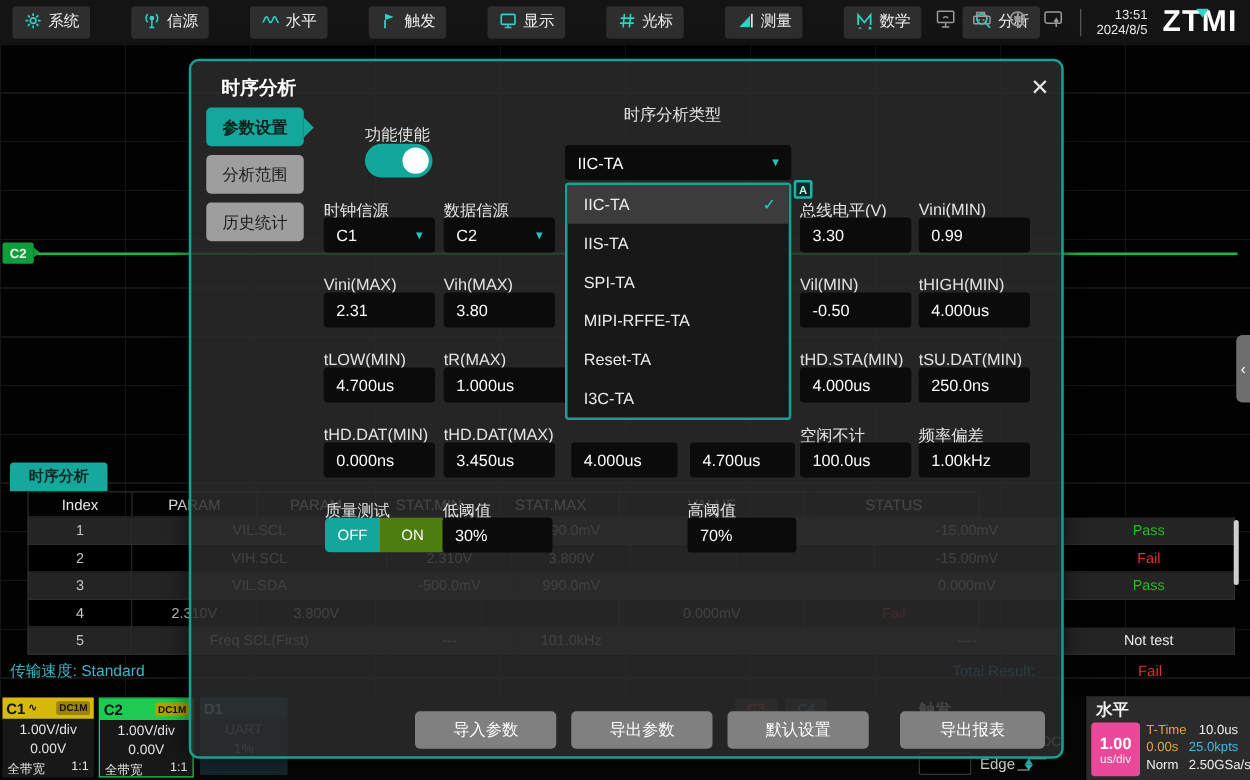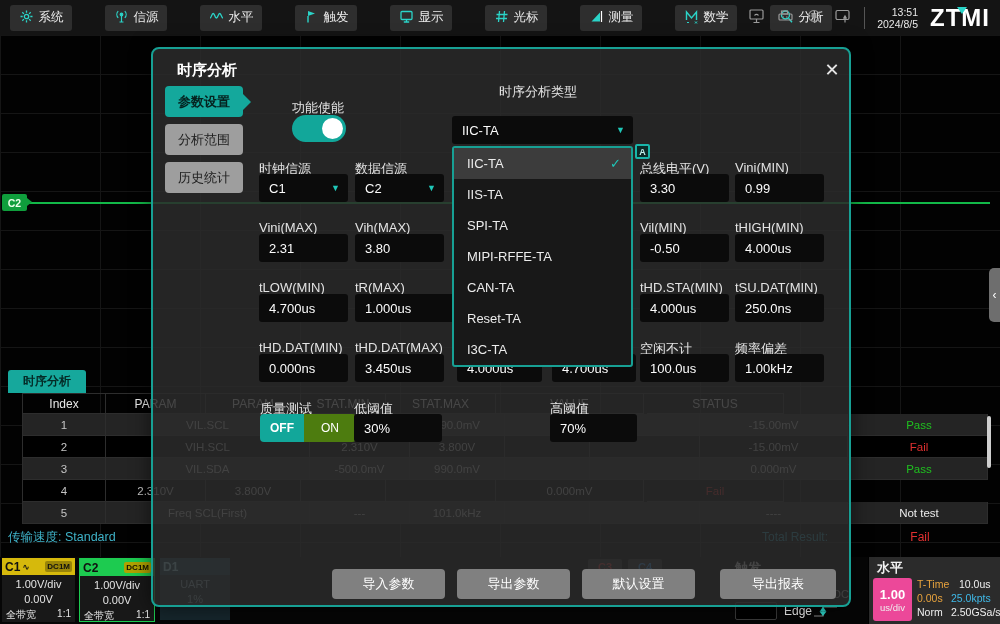--- a/index.html
+++ b/index.html
@@ -90,21 +90,21 @@
   .dsel{justify-content:space-between;padding-right:8px;cursor:pointer;}
   .caret{color:#1fc7b8;font-size:9px;}
   .toggle{position:absolute;left:139px;top:66px;width:54px;height:27px;border-radius:14px;background:#12a79a;cursor:pointer;}
   .toggle .knob{position:absolute;right:3px;top:3px;width:21px;height:21px;border-radius:50%;background:#fff;}
   .popup{position:absolute;left:299px;top:97px;width:181px;background:#181818;border:2px solid #17a094;border-radius:3px;z-index:6;}
   .pitem{height:31px;display:flex;align-items:center;justify-content:space-between;padding:0 10px 0 13px;font-size:13px;color:#ececec;cursor:pointer;}
   .pitem.sel{background:#3c3c3c;}
   .pitem .ck{color:#1fc7b8;font-weight:bold;}
   .abadge{position:absolute;left:482px;top:95px;width:15px;height:15px;border:2px solid #19b6aa;border-radius:2px;color:#bfeeea;font-size:9px;font-weight:bold;display:flex;align-items:center;justify-content:center;background:#0b2b28;}
   .seg{position:absolute;left:107px;top:365px;height:28px;display:flex;border-radius:4px;overflow:hidden;cursor:pointer;}
-  .seg .off{width:44px;background:#12a79a;color:#fff;font-size:12px;display:flex;align-items:center;justify-content:center;font-weight:bold;}
+  .seg .off{width:44px;background:#12a79a;color:#fff;font-size:12px;display:flex;align-items:center;justify-content:center;}
   .seg .on{width:52px;background:#4d7c0f;color:#fff;font-size:12px;display:flex;align-items:center;justify-content:center;}
   .dbtn{position:absolute;top:520px;width:113px;height:30px;background:#808080;border-radius:4px;color:#fff;font-size:13px;display:flex;align-items:center;justify-content:center;cursor:pointer;}
 </style>
 </head>
 <body>
 
 <div class="stage">
 
   <div class="graticule"></div>
   <div class="trace"></div>
@@ -427,23 +427,20 @@
       <div class="pitem">
           <span>IIS-TA</span>
         </div>
       <div class="pitem">
           <span>SPI-TA</span>
         </div>
       <div class="pitem">
           <span>MIPI-RFFE-TA</span>
         </div>
       <div class="pitem">
-          <span>CAN-TA</span>
-        </div>
-      <div class="pitem">
           <span>Reset-TA</span>
         </div>
       <div class="pitem">
           <span>I3C-TA</span>
         </div>
     </div>
 
     <div class="dbtn" style="left:179px;">导入参数</div>
     <div class="dbtn" style="left:304px;">导出参数</div>
     <div class="dbtn" style="left:429px;">默认设置</div>

